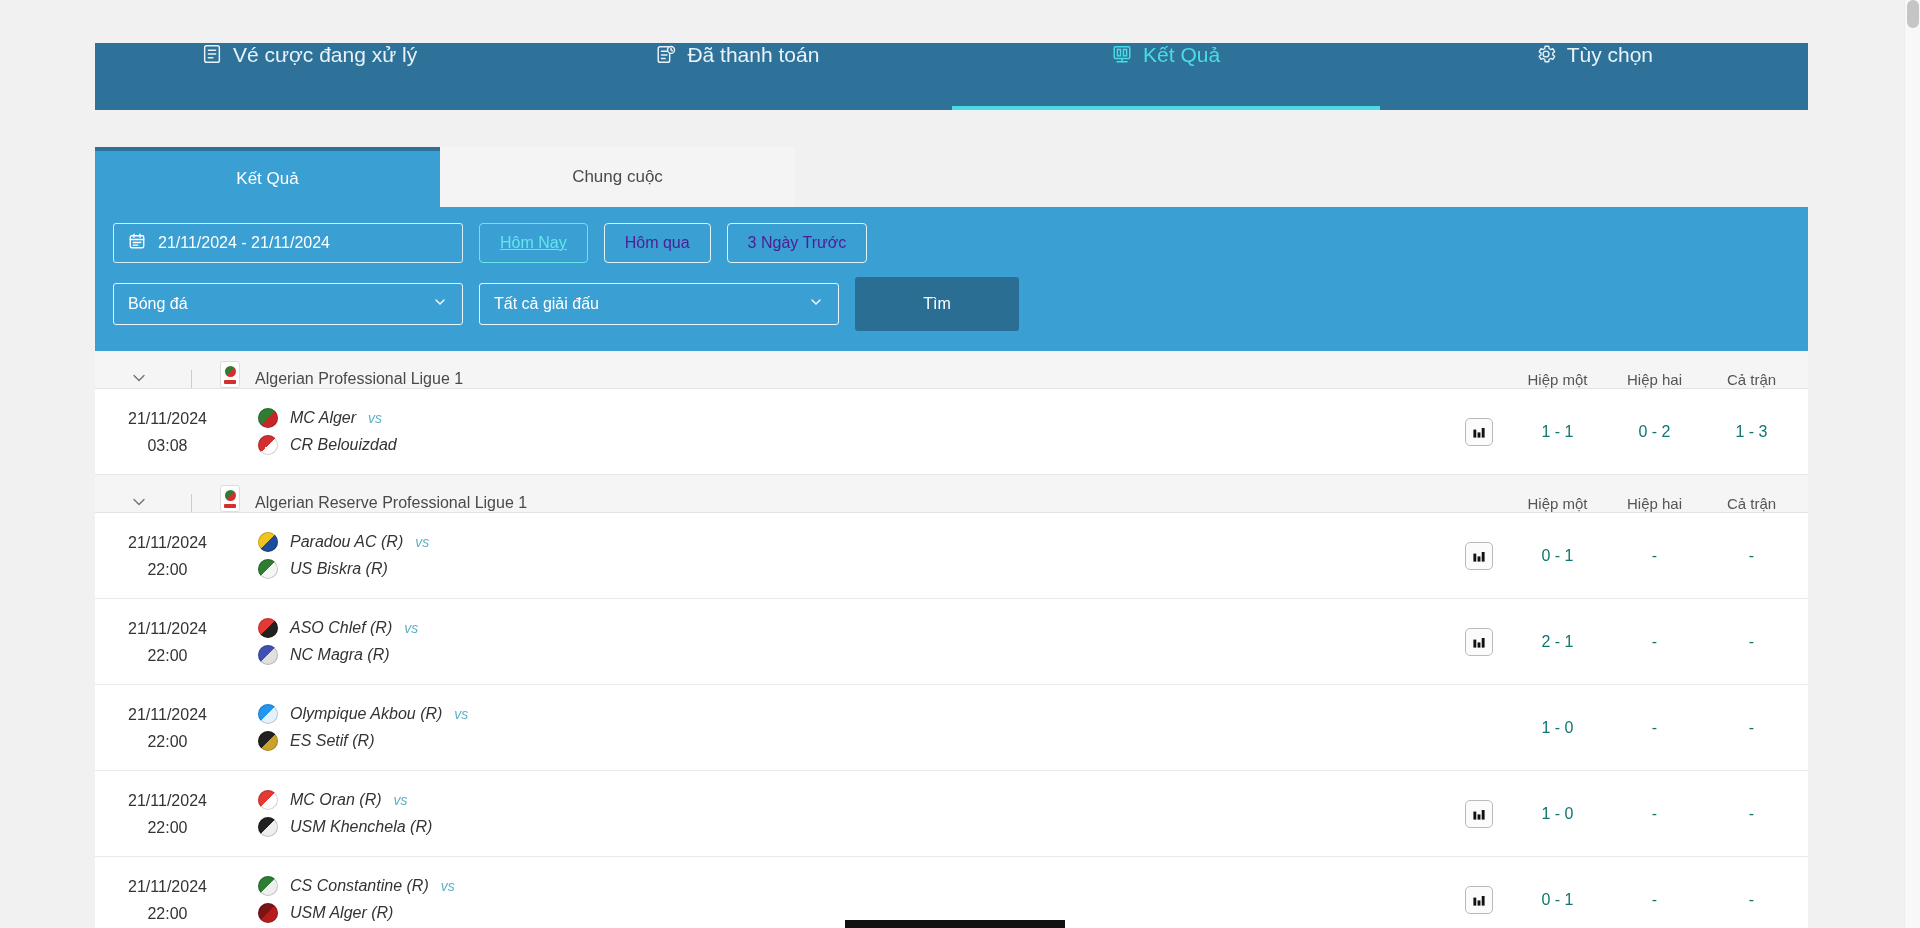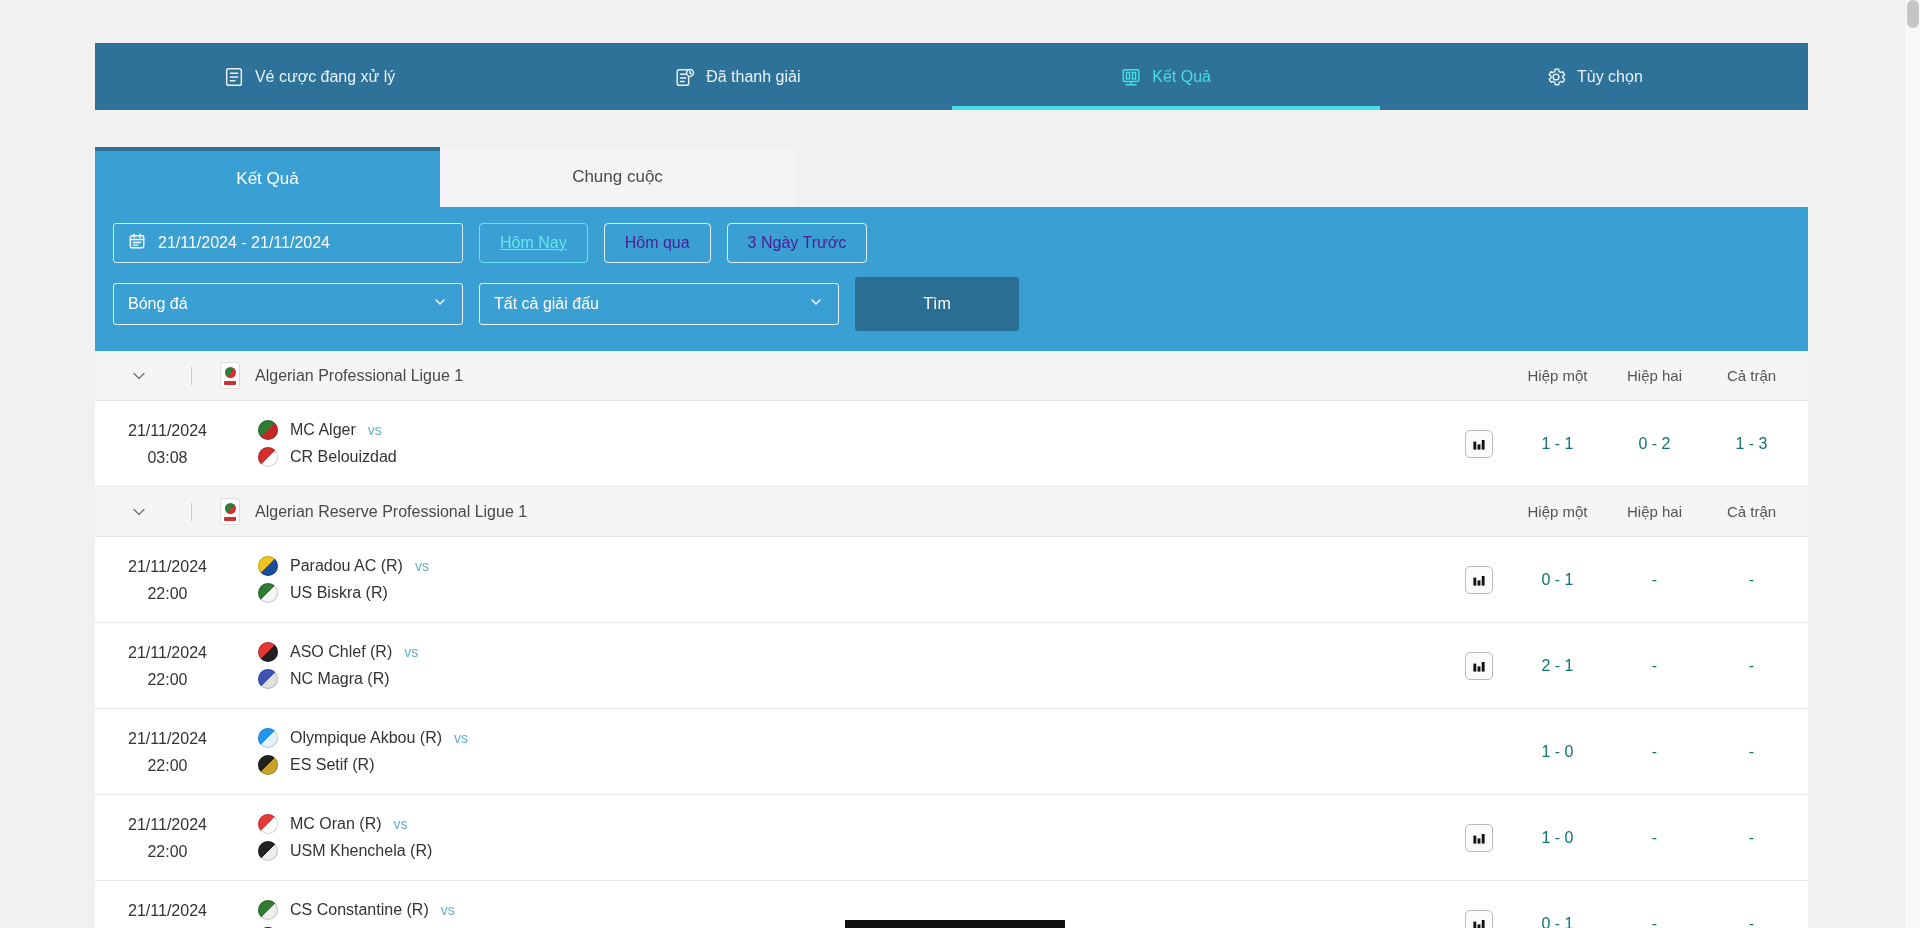--- a/index.html
+++ b/index.html
@@ -5,22 +5,22 @@
   * { box-sizing: border-box; }
   html,body { margin:0; padding:0; }
   body {
     width:1920px; height:928px; overflow:hidden; position:relative;
     background:#f1f1f1; font-family:"Liberation Sans", sans-serif;
   }
   .container { position:absolute; left:95px; top:43px; width:1713px; }
 
   
   .topnav { display:flex; height:67px; background:#2e7299; }
-  .nav-tab { flex:1 1 25%; display:flex; align-items:center; justify-content:center;
-    gap:10px; color:#e9f2f8; font-size:16px; cursor:pointer; position:relative; }
+  .nav-tab { flex:1 1 25%; display:flex; justify-content:center;
+    gap:10px; color:#e9f2f8; font-size:21px; cursor:pointer; position:relative; }
   .nav-tab .nav-icon svg { width:22px; height:22px; display:block; }
   .nav-tab.active { color:#49dce4; }
   .nav-tab.active::after { content:""; position:absolute; left:0; right:0; bottom:0;
     height:4px; background:#49dce4; }
 
   
   .subtab-row { display:flex; height:60px; margin-top:37px; }
   .subtab { display:flex; align-items:center; justify-content:center;
     font-size:17px; cursor:pointer; }
   .subtab.active { width:345px; background:#3a9fd3; color:#ffffff; border-top:4px solid #2e7299; }
@@ -40,42 +40,42 @@
   .quick-btn.active { border-color:#63e6ec; color:#63e6ec;text-decoration:underline; }
   .select { width:350px; height:42px; border:1px solid rgba(255,255,255,.9);
     border-radius:3px; display:flex; align-items:center; justify-content:space-between;
     padding:0 14px; color:#fff; font-size:16px; cursor:pointer; }
   .select.wide { width:360px; }
   .select svg { width:16px; height:16px; }
   .search-btn { width:164px; height:54px; margin-left:0; background:#2b6e94; color:#fff;
     border:none; border-radius:3px; font-size:16px; font-family:inherit; cursor:pointer; }
 
   
-  .league-header { height:50px; background:#f5f5f5; display:flex; align-items:center;
+  .league-header { height:38px; background:#f5f5f5; display:flex; align-items:flex-end;
     border-bottom:1px solid #e3e3e3; color:#4a4a4a; font-size:16px; }
   .lh-chevron { margin-left:34px; color:#707070; cursor:pointer; display:flex; }
   .lh-chevron svg { width:20px; height:20px; }
   .lh-divider { width:1px; height:18px; background:#cccccc; margin-left:42px; }
   .league-icon { margin-left:28px; width:20px; height:27px; background:#fff;
     border:1px solid #ddd; border-radius:3px; position:relative; flex:none; }
   .league-icon::before { content:""; position:absolute; left:4px; top:4px; width:11px;
     height:11px; border-radius:50%; background:linear-gradient(135deg,#2e7d32 50%,#d32f2f 50%); }
   .league-icon::after { content:""; position:absolute; left:3px; right:3px; bottom:3px;
     height:4px; background:#d32f2f; border-radius:1px; }
   .league-name { margin-left:15px; }
   .cols { margin-left:auto; display:flex; align-items:center; padding-right:8px; }
   .cols .stats-spacer { width:60px; }
   .col-label { width:97px; text-align:center; color:#555; font-size:15px; }
 
   
   .match-row { min-height:86px; background:#fff; display:flex; align-items:center;
     border-bottom:1px solid #e9e9e9; }
   .match-datetime { width:145px; text-align:center; color:#333; font-size:16px;
     line-height:27px; flex:none; }
-  .teams { margin-left:18px; display:flex; flex-direction:column; gap:7px; }
+  .teams { margin-left:18px; display:flex; flex-direction:column; gap:7px;font-style:italic; }
   .team { display:flex; align-items:center; gap:12px; font-size:16px; color:#333; }
   .crest { width:20px; height:20px; border-radius:50%; flex:none;
     box-shadow:inset 0 0 0 1px rgba(0,0,0,.18); }
   .vs { color:#5fb0c7; font-size:14px; }
   .scores { margin-left:auto; display:flex; align-items:center; padding-right:8px; }
   .stats-slot { width:60px; display:flex; justify-content:center; }
   .stats-btn { width:28px; height:28px; border:1px solid #b9b9b9; border-radius:5px;
     background:#fbfbfb; color:#111; display:flex; align-items:center; justify-content:center;
     padding:0; cursor:pointer; }
   .stats-btn svg { width:16px; height:16px; display:block; }
@@ -110,21 +110,21 @@
     <span class="nav-icon">
           <svg viewBox="0 0 24 24" fill="none" stroke="currentColor" stroke-width="1.6" stroke-linecap="round">
             <rect x="3.5" y="4" width="12.5" height="17" rx="2"></rect>
             <line x1="7" y1="9" x2="13" y2="9"></line>
             <line x1="7" y1="13" x2="13" y2="13"></line>
             <line x1="7" y1="17" x2="11" y2="17"></line>
             <circle cx="17.5" cy="7.5" r="3.8" fill="#2e7299"></circle>
             <path d="M17.5 5.6v1.9l1.4 1"></path>
           </svg>
         </span>
-    <span class="nav-label">Đã thanh giải</span>
+    <span class="nav-label">Đã thanh toán</span>
   </div>
       <div class="nav-tab active">
     <span class="nav-icon">
           <svg viewBox="0 0 24 24" fill="none" stroke="currentColor" stroke-width="1.6" stroke-linecap="round">
             <rect x="3.5" y="4" width="17" height="13" rx="1.5"></rect>
             <rect x="7" y="7" width="3.4" height="7"></rect>
             <rect x="13.6" y="7" width="3.4" height="7"></rect>
             <line x1="6.5" y1="20.5" x2="17.5" y2="20.5"></line>
             <line x1="12" y1="17" x2="12" y2="20.5"></line>
           </svg>

